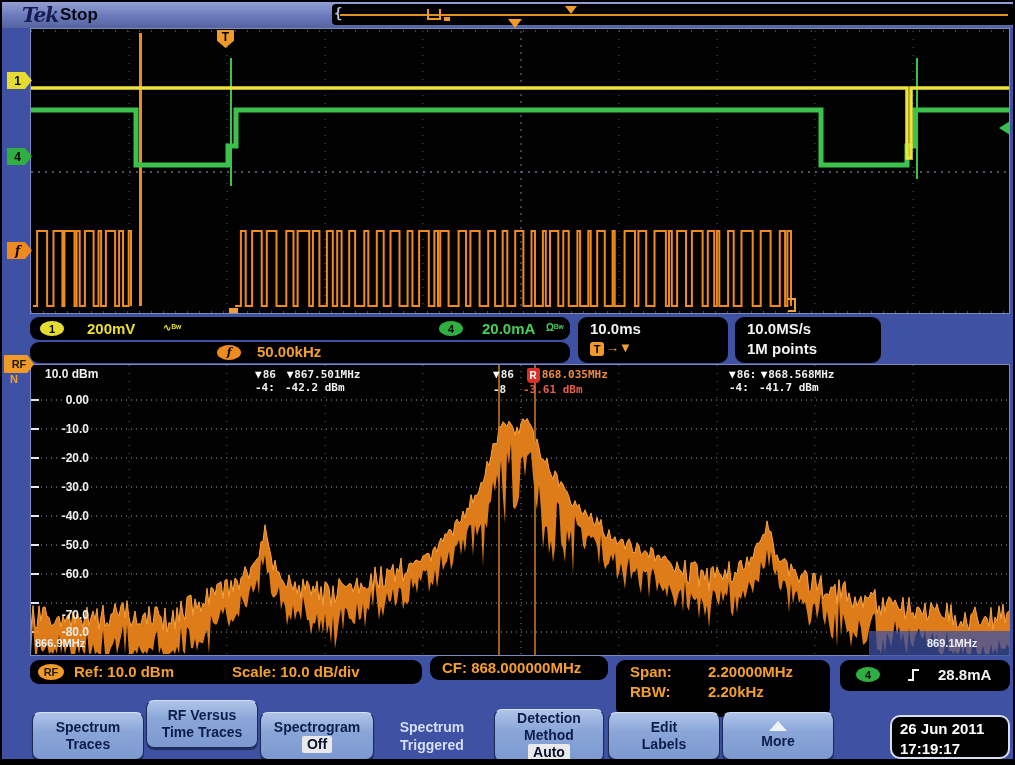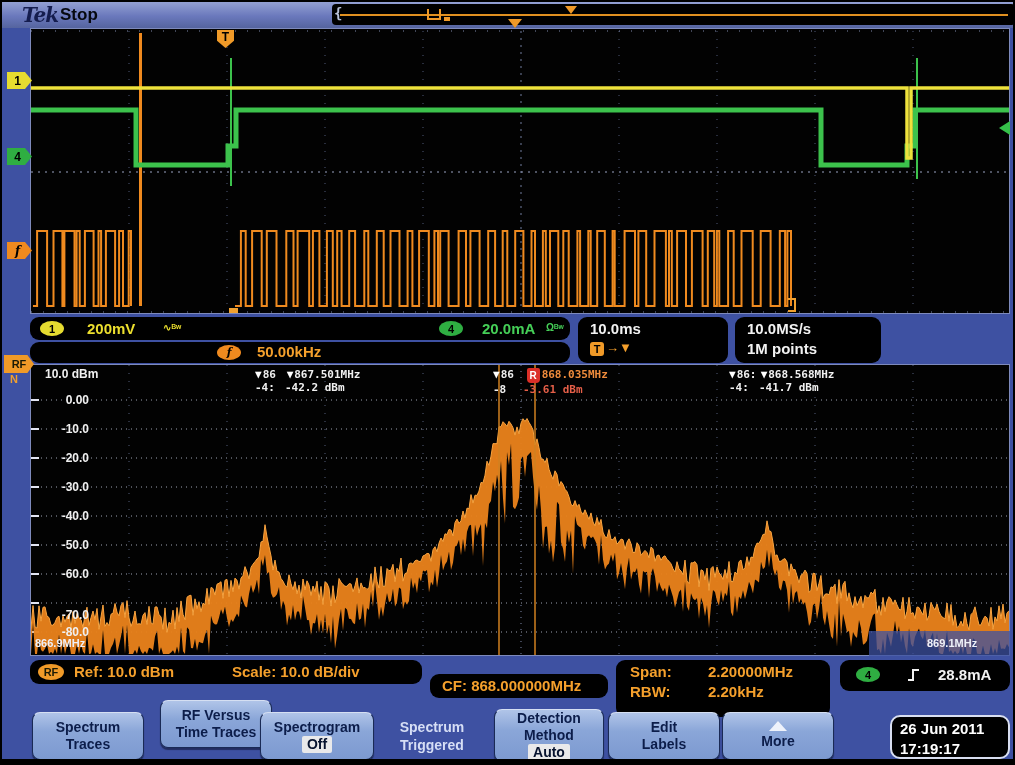--- a/index.html
+++ b/index.html
@@ -57,21 +57,21 @@
   .tri{color:#fff;font-size:11px;margin-right:1px;}
   .clipw{display:inline-block;width:24px;overflow:hidden;white-space:nowrap;}
   .rbadge{display:inline-flex;width:13px;height:15px;background:#dc2f28;color:#fff;border-radius:2px 2px 4px 4px;
     align-items:center;justify-content:center;font:bold 10px "Liberation Sans",sans-serif;margin:0 2px;}
   .ampPrefix{display:inline-block;width:30px;}
   #annotation{left:0;top:31px;width:980px;text-align:center;color:#f0a030;font:bold 14px "Liberation Sans",sans-serif;line-height:17px;z-index:3;}
   .freqlab{position:absolute;font:bold 11px "Liberation Sans",sans-serif;color:#eef0f8;z-index:4;}
   #corner-blue{left:838px;top:266px;width:141px;height:25px;background:rgba(62,81,162,0.75);z-index:3;}
   
   #box-ref{left:28px;top:658px;width:392px;height:24px;}
-  #box-cf{left:428px;top:672px;width:178px;height:24px;}
+  #box-cf{left:428px;top:654px;width:178px;height:24px;}
   #box-span{left:614px;top:658px;width:214px;height:57px;}
   #box-trig{left:838px;top:658px;width:170px;height:31px;}
   .rfbadge{display:inline-flex;width:26px;height:16px;border-radius:50%;background:#f09a28;color:#1a1a05;
     align-items:center;justify-content:center;font:bold 11px "Liberation Sans",sans-serif;}
   
   .btn{position:absolute;background:linear-gradient(180deg,#b0c4e8 0%,#8aa6d8 40%,#7c99d0 100%);
     border:1px solid #1a2a55;border-top:1px solid #d5dff2;border-radius:8px;
     color:#0c1d4a;font:bold 14px "Liberation Sans",sans-serif;line-height:1.22;
     display:flex;flex-direction:column;align-items:center;justify-content:center;text-align:center;
     box-shadow:0 2px 1px rgba(0,0,16,.45);}
@@ -262,21 +262,21 @@
     <svg class="abs" style="left:66px;top:7px;" width="16" height="16">
       <path d="M2 13 H7 V3 H13" stroke="#f2f2f2" fill="none" stroke-width="2"></path>
     </svg>
     <span class="abs rd white" style="left:98px;top:6px;">28.8mA</span>
   </div>
 
   <div class="btn" style="left:30px;top:710px;width:110px;height:46px;">
     <span>Spectrum</span>
     <span>Traces</span>
   </div>
-  <div class="btn" style="left:144px;top:698px;width:110px;height:46px;margin-left:14px;">
+  <div class="btn" style="left:144px;top:698px;width:110px;height:46px;">
     <span>RF Versus</span>
     <span>Time Traces</span>
   </div>
   <div class="btn" style="left:258px;top:710px;width:112px;height:46px;">
     <span>Spectrogram</span>
     <span class="chip">Off</span>
   </div>
   <div class="abs" id="menu-status">
     <div>Spectrum</div>
     <div>Triggered</div>

